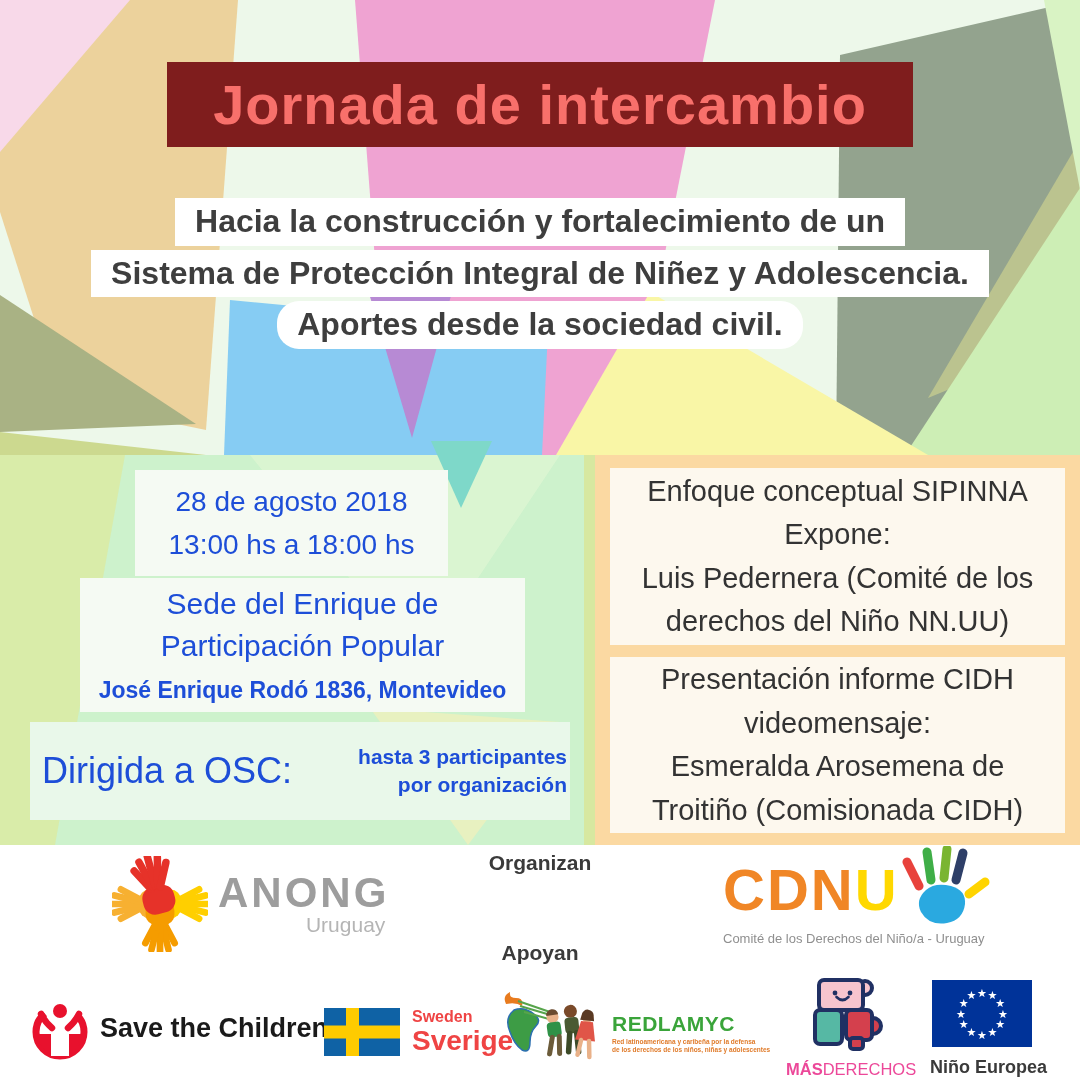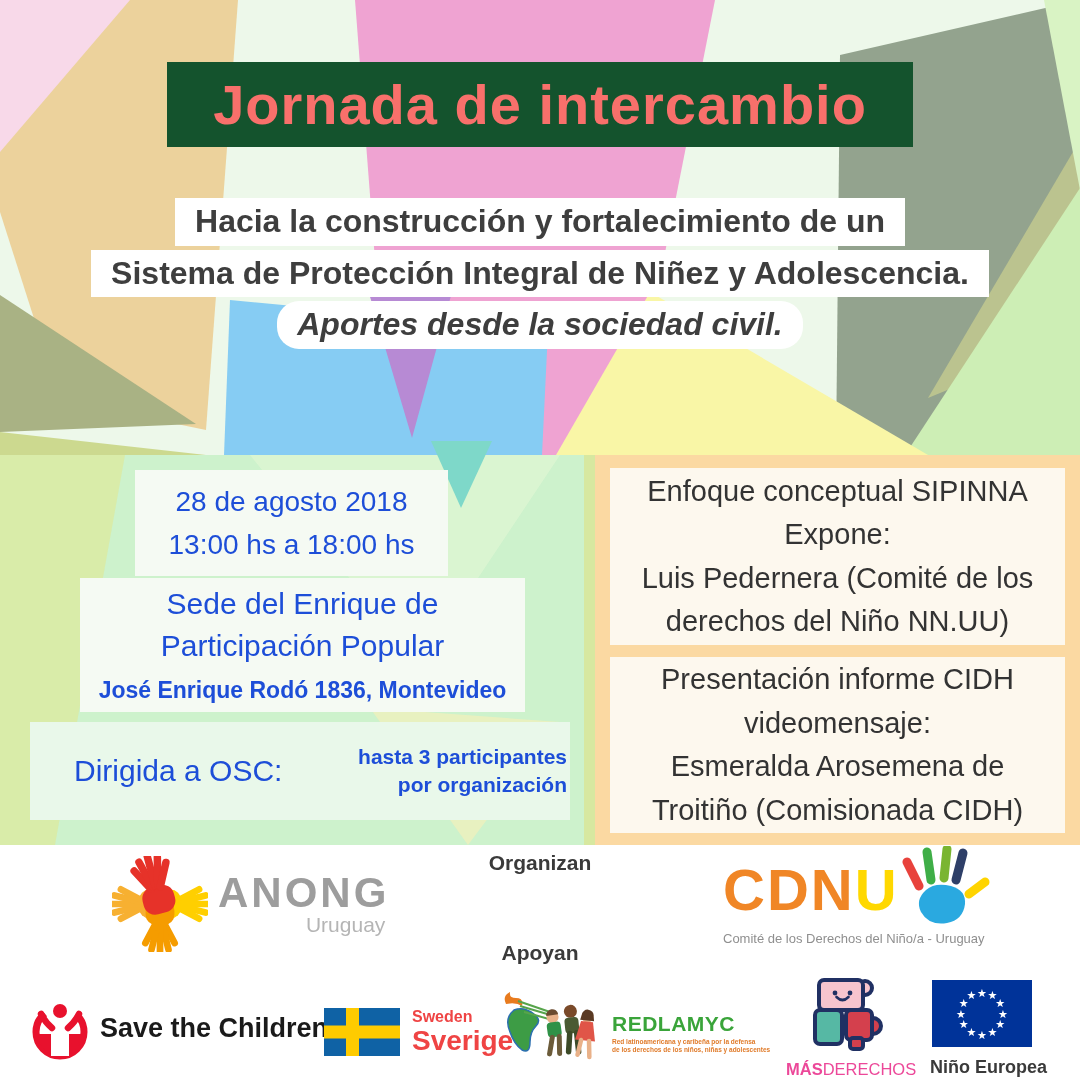--- a/index.html
+++ b/index.html
@@ -2,41 +2,41 @@
 <html><head>
 <meta charset="utf-8">
 <style>
   html,body{margin:0;padding:0;background:#fff;}
   .canvas{position:relative;width:1080px;height:1080px;overflow:hidden;
           font-family:"Liberation Sans",sans-serif;background:#fff;}
   .bg{position:absolute;left:0;top:0;width:1080px;height:1080px;}
 
   
   .title-band{position:absolute;top:62px;left:0;right:0;text-align:center;}
-  .title-box{display:inline-block;background:#14532d;padding:10px 46px;}
+  .title-box{display:inline-block;background:#7f1d1d;padding:10px 46px;}
   .title-text{font-size:56px;font-weight:bold;color:#F8706B;letter-spacing:1px;white-space:nowrap;}
 
   .subtitle-band{position:absolute;top:196px;left:0;right:0;text-align:center;}
   .sub-row{margin:0;line-height:0;}
   .sub-line{display:inline-block;background:#ffffff;padding:7px 20px;margin:2px 0;
             font-size:32px;font-weight:bold;color:#3E3E3E;line-height:1.05;white-space:nowrap;}
-  .sub-line.italic{font-style:italic;border-radius:22px;}
+  .sub-line.italic{border-radius:22px;}
 
   
   .box{position:absolute;color:#1d4ed8;}
   .box-date{left:135px;top:470px;width:313px;height:106px;background:#F5FAF3;
             display:flex;flex-direction:column;justify-content:center;text-align:center;
             font-size:28px;line-height:1.55;}
   .box-venue{left:80px;top:578px;width:445px;height:134px;background:#F5FAF3;
              display:flex;flex-direction:column;justify-content:center;text-align:center;
              font-size:30px;line-height:1.38;}
   .venue-address{font-size:23px;font-weight:bold;margin-top:9px;}
   .box-audience{left:30px;top:722px;width:540px;height:98px;background:#E9F8EA;
                 display:flex;align-items:center;}
-  .audience-label{font-size:30px;padding-left:44px;}
+  .audience-label{font-size:36px;padding-left:12px;}
   .audience-note{font-size:21px;font-weight:bold;text-align:right;line-height:1.35;
                  margin-left:auto;padding-right:3px;}
 
   
   .panel-peach{position:absolute;left:595px;top:455px;width:485px;height:390px;background:#FBD9A2;}
   .box-session{position:absolute;left:15px;width:455px;background:#FDF8EE;color:#333;
                display:flex;flex-direction:column;justify-content:center;text-align:center;
                font-size:29px;line-height:1.5;}
   .session-1{top:13px;height:177px;}
   .session-2{top:202px;height:176px;}

